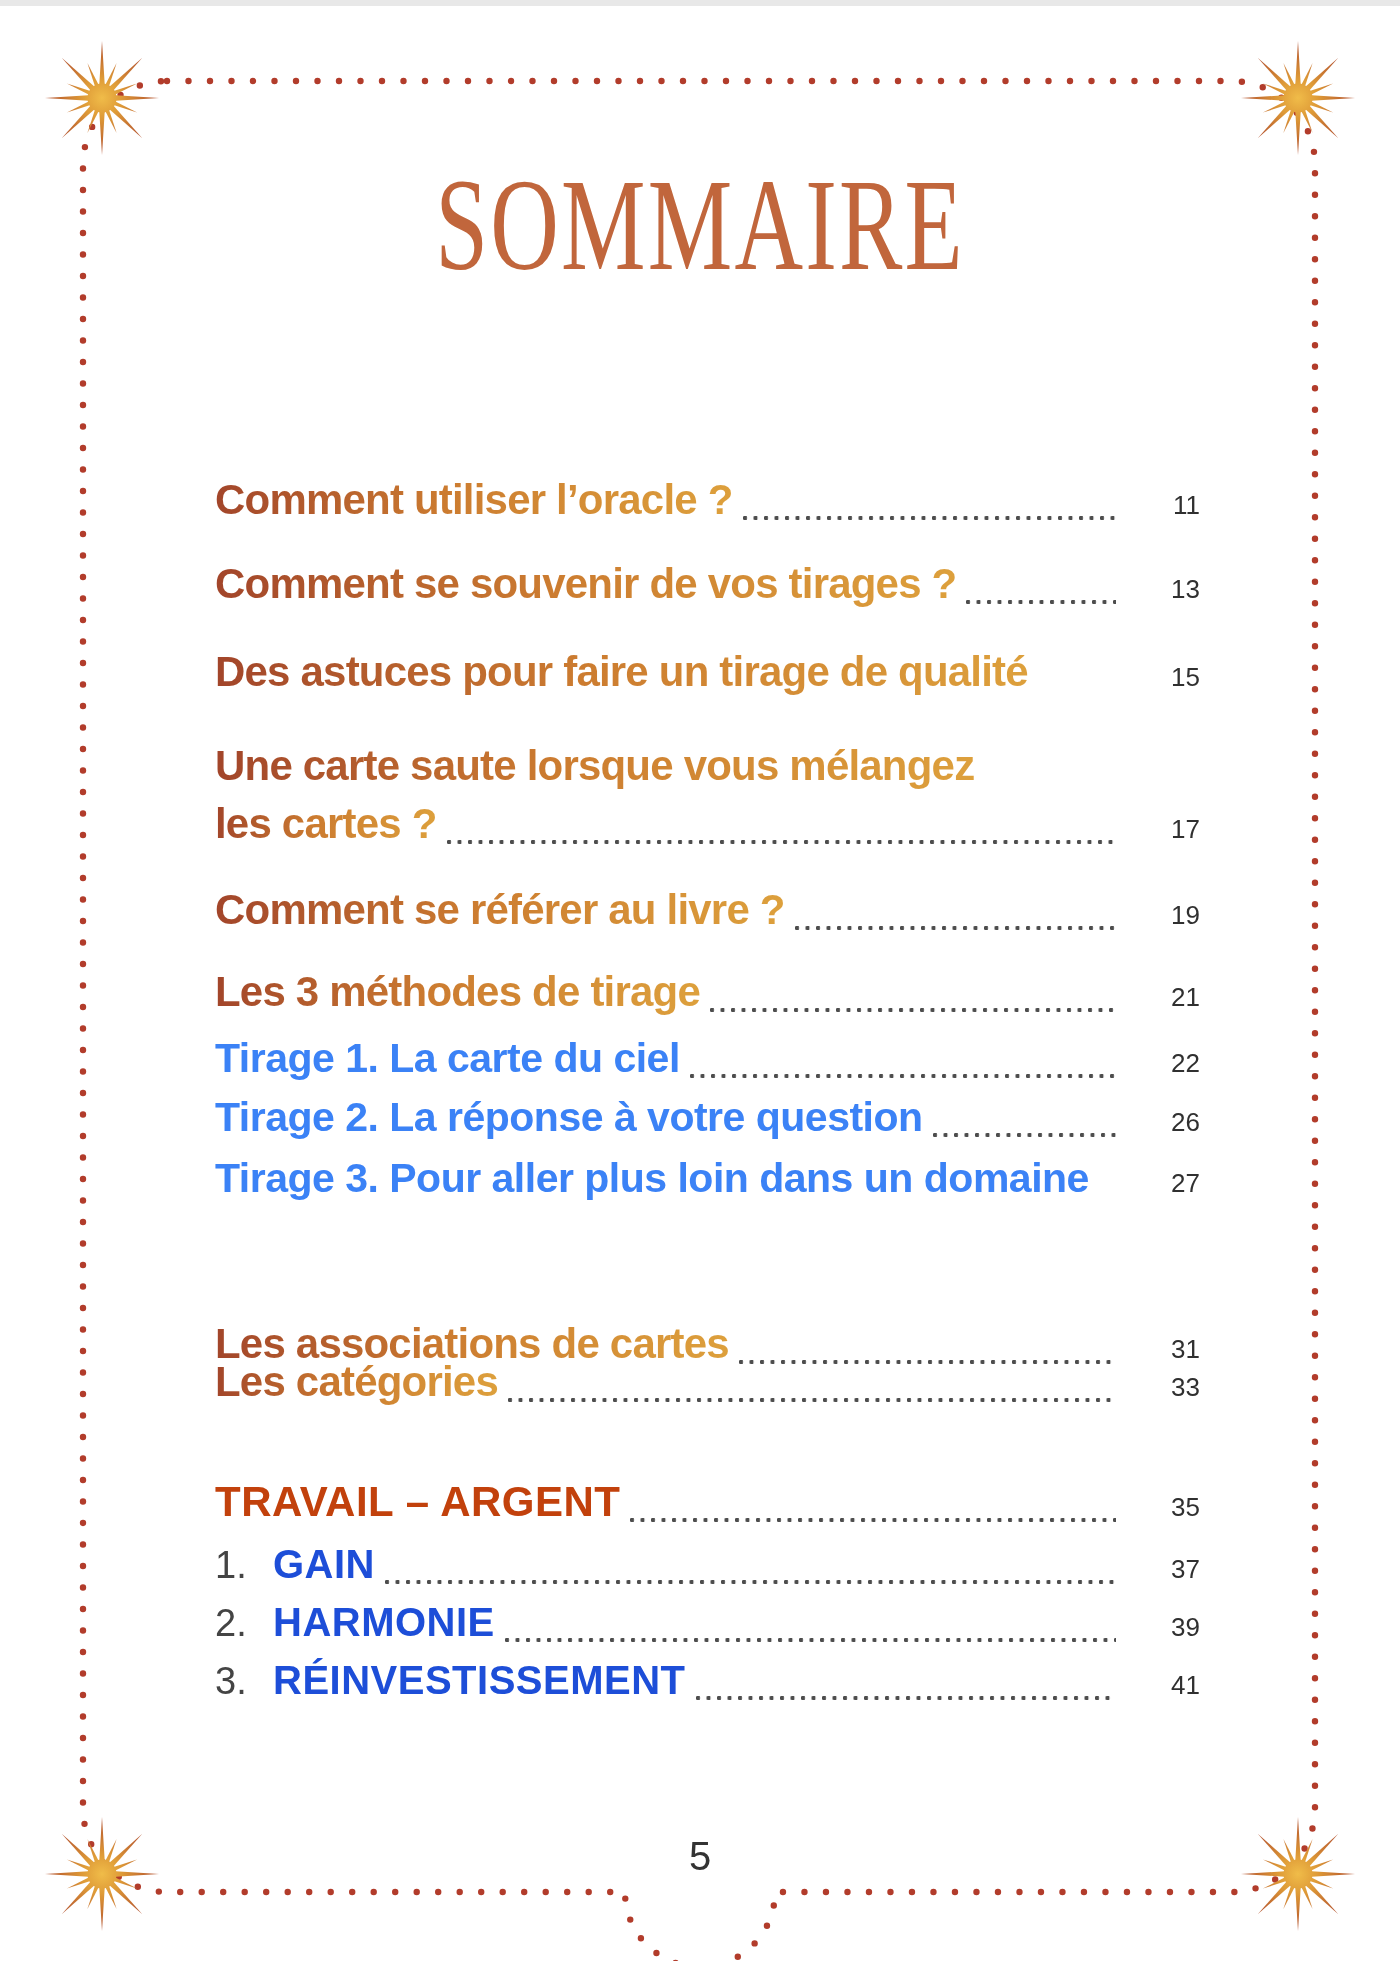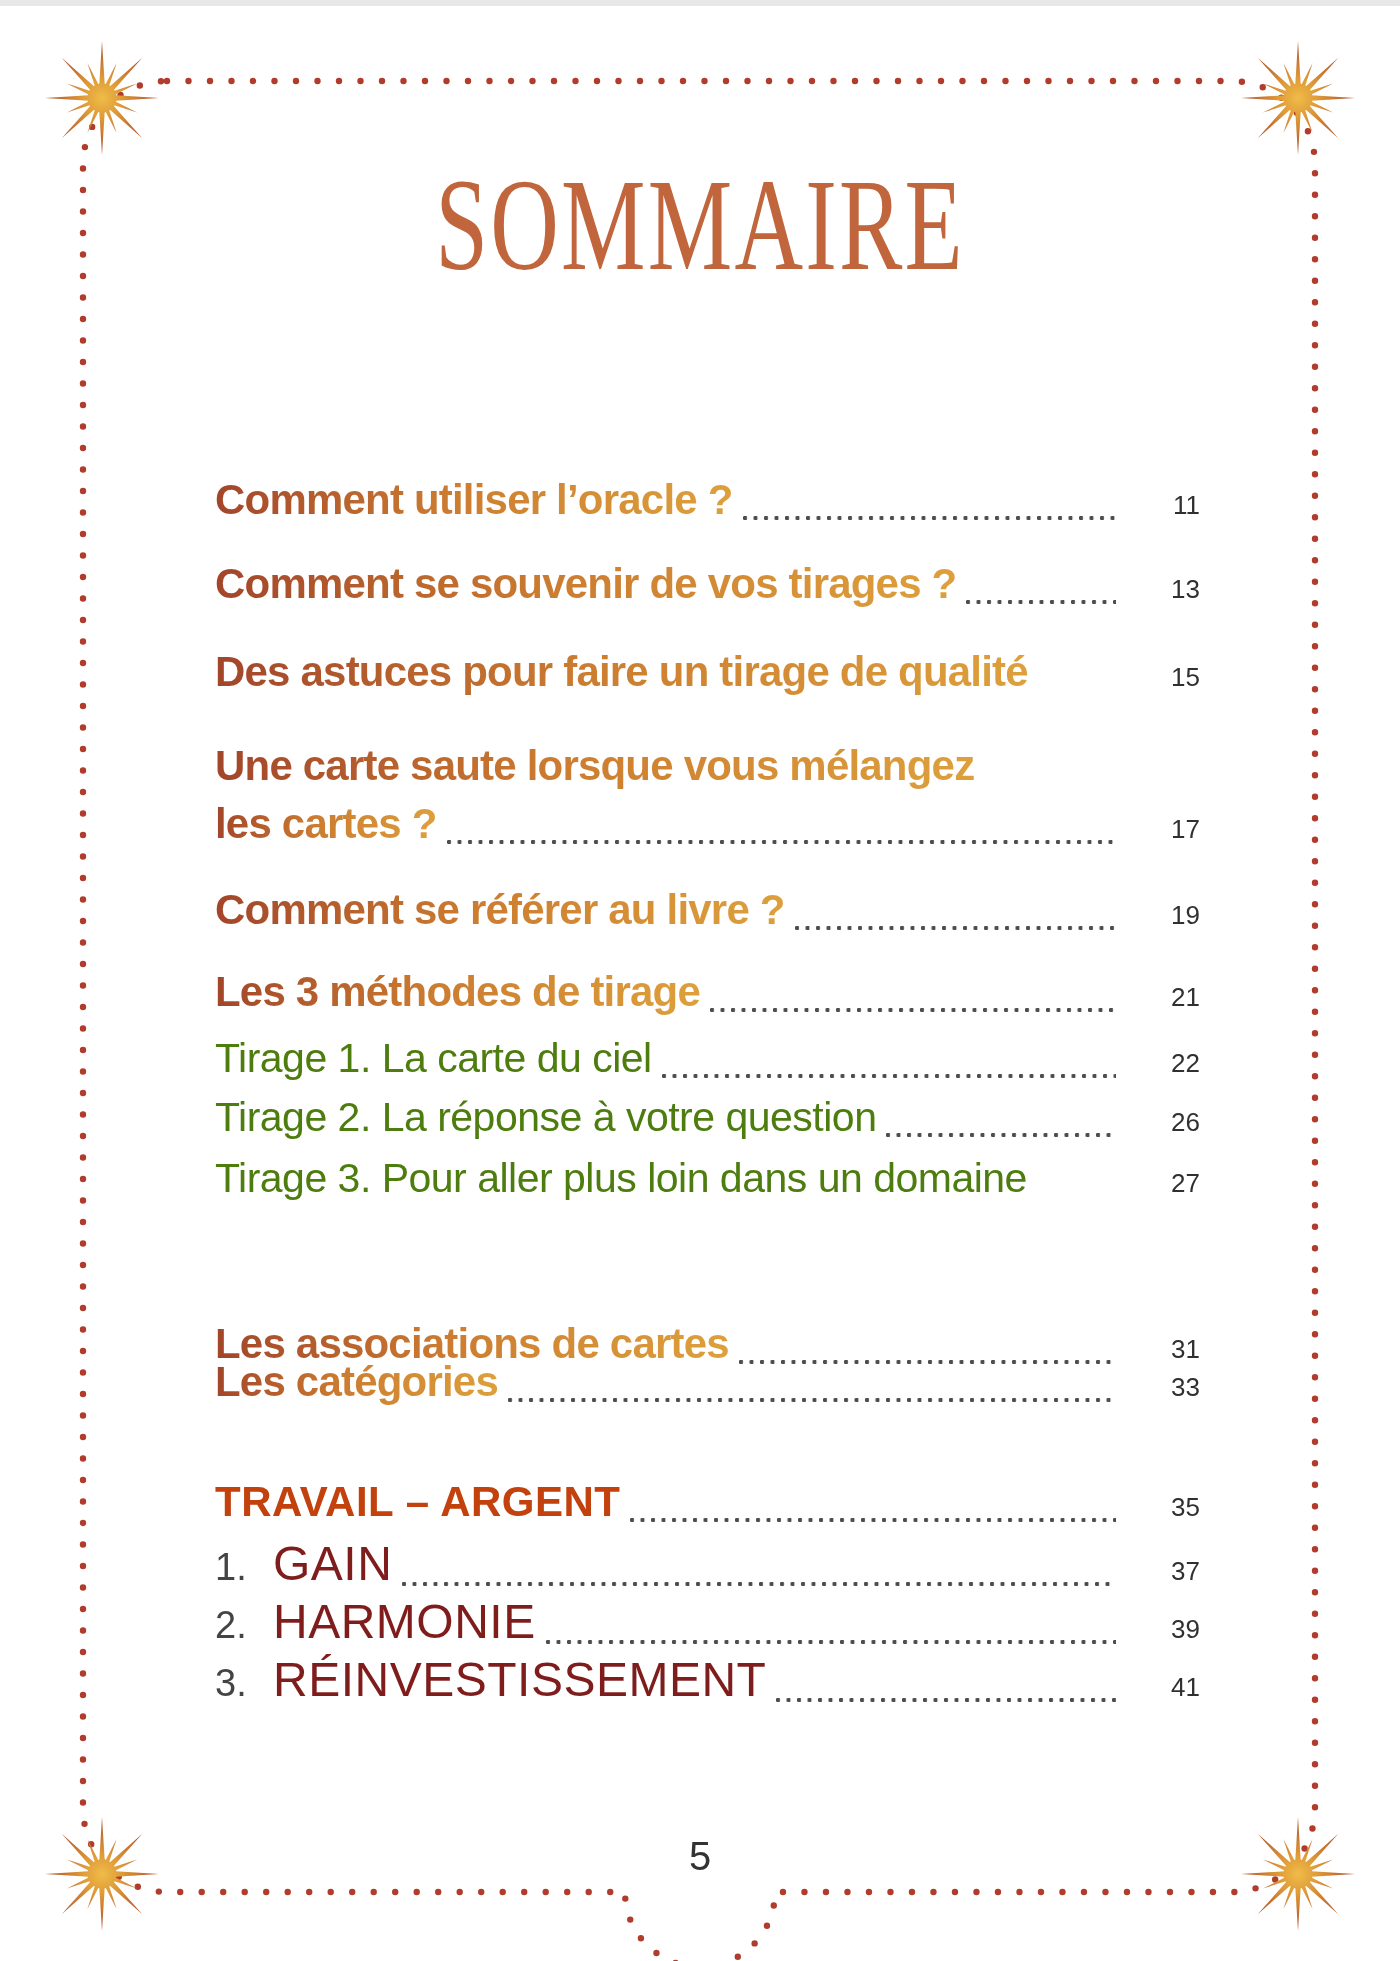--- a/index.html
+++ b/index.html
@@ -46,35 +46,35 @@
   }
   @supports ((-webkit-background-clip: text) or (background-clip: text)) {
     .h .t {
       background-image:linear-gradient(90deg,#a2452a 0%,#cc7c30 45%,#dda03c 100%);
       -webkit-background-clip:text; background-clip:text;
       color:transparent; -webkit-text-fill-color:transparent;
     }
   }
 
   .sub .t {
-    font-weight:400;
+    font-weight:700;
     font-size:41px;
     letter-spacing:-0.5px;
-    color:#4d7c0f;
+    color:#3b82f6;
     text-align:right;
   }
 
   .cat .t {
     font-weight:bold;
     font-size:42px;
     letter-spacing:0.5px;
     color:#c2410c;
   }
 
-  .item .t { font-weight:400; font-size:48px; letter-spacing:0.5px; color:#7f1d1d; }
+  .item .t { font-weight:700; font-size:40px; letter-spacing:0.5px; color:#1d4ed8; }
   .item .n1 { flex:0 0 58px; font-weight:400; font-size:38px; color:#444; }
 
   .leader {
     flex:1 1 auto; min-width:0;
     align-self:flex-end;
     height:6px;
     margin:0 14px 10px 10px;
     background-image:radial-gradient(circle at 2px 3px, #4d4d4d 2px, rgba(0,0,0,0) 2.4px);
     background-size:10.5px 6px;
     background-repeat:repeat-x;

